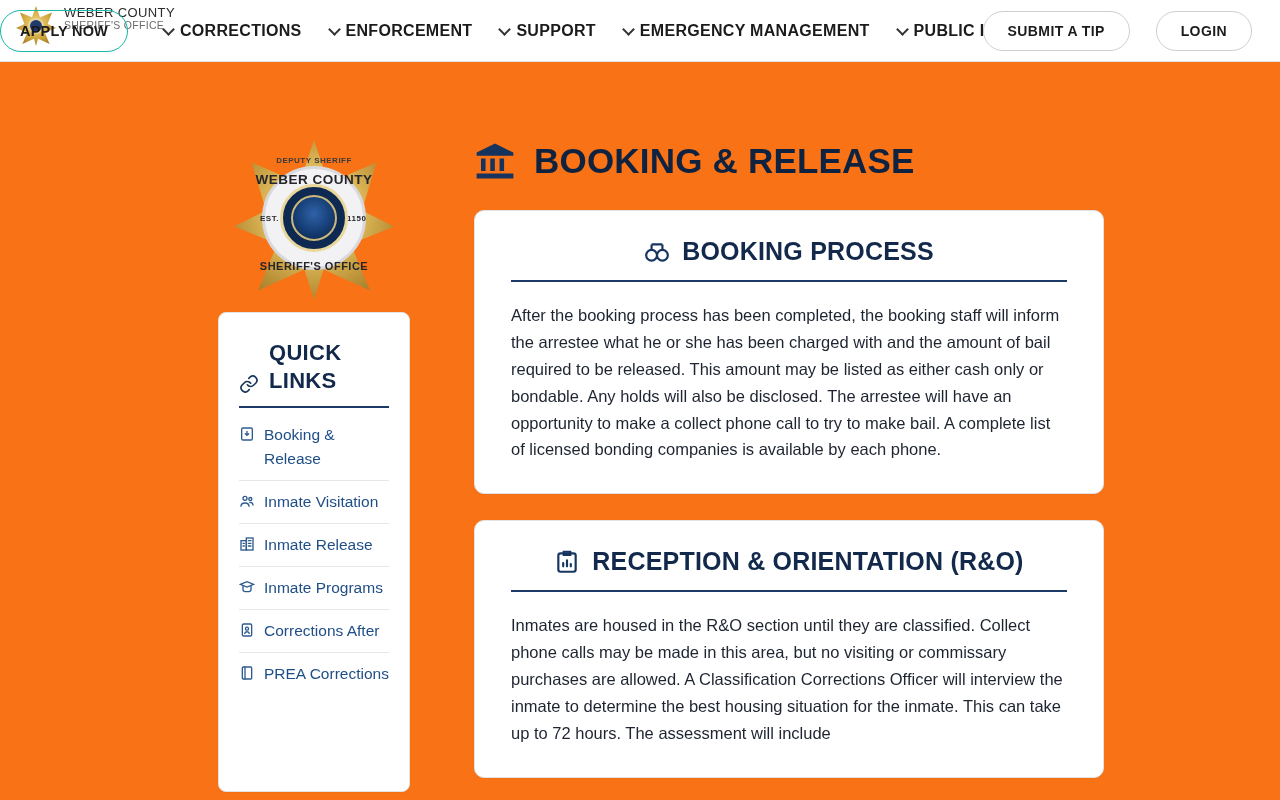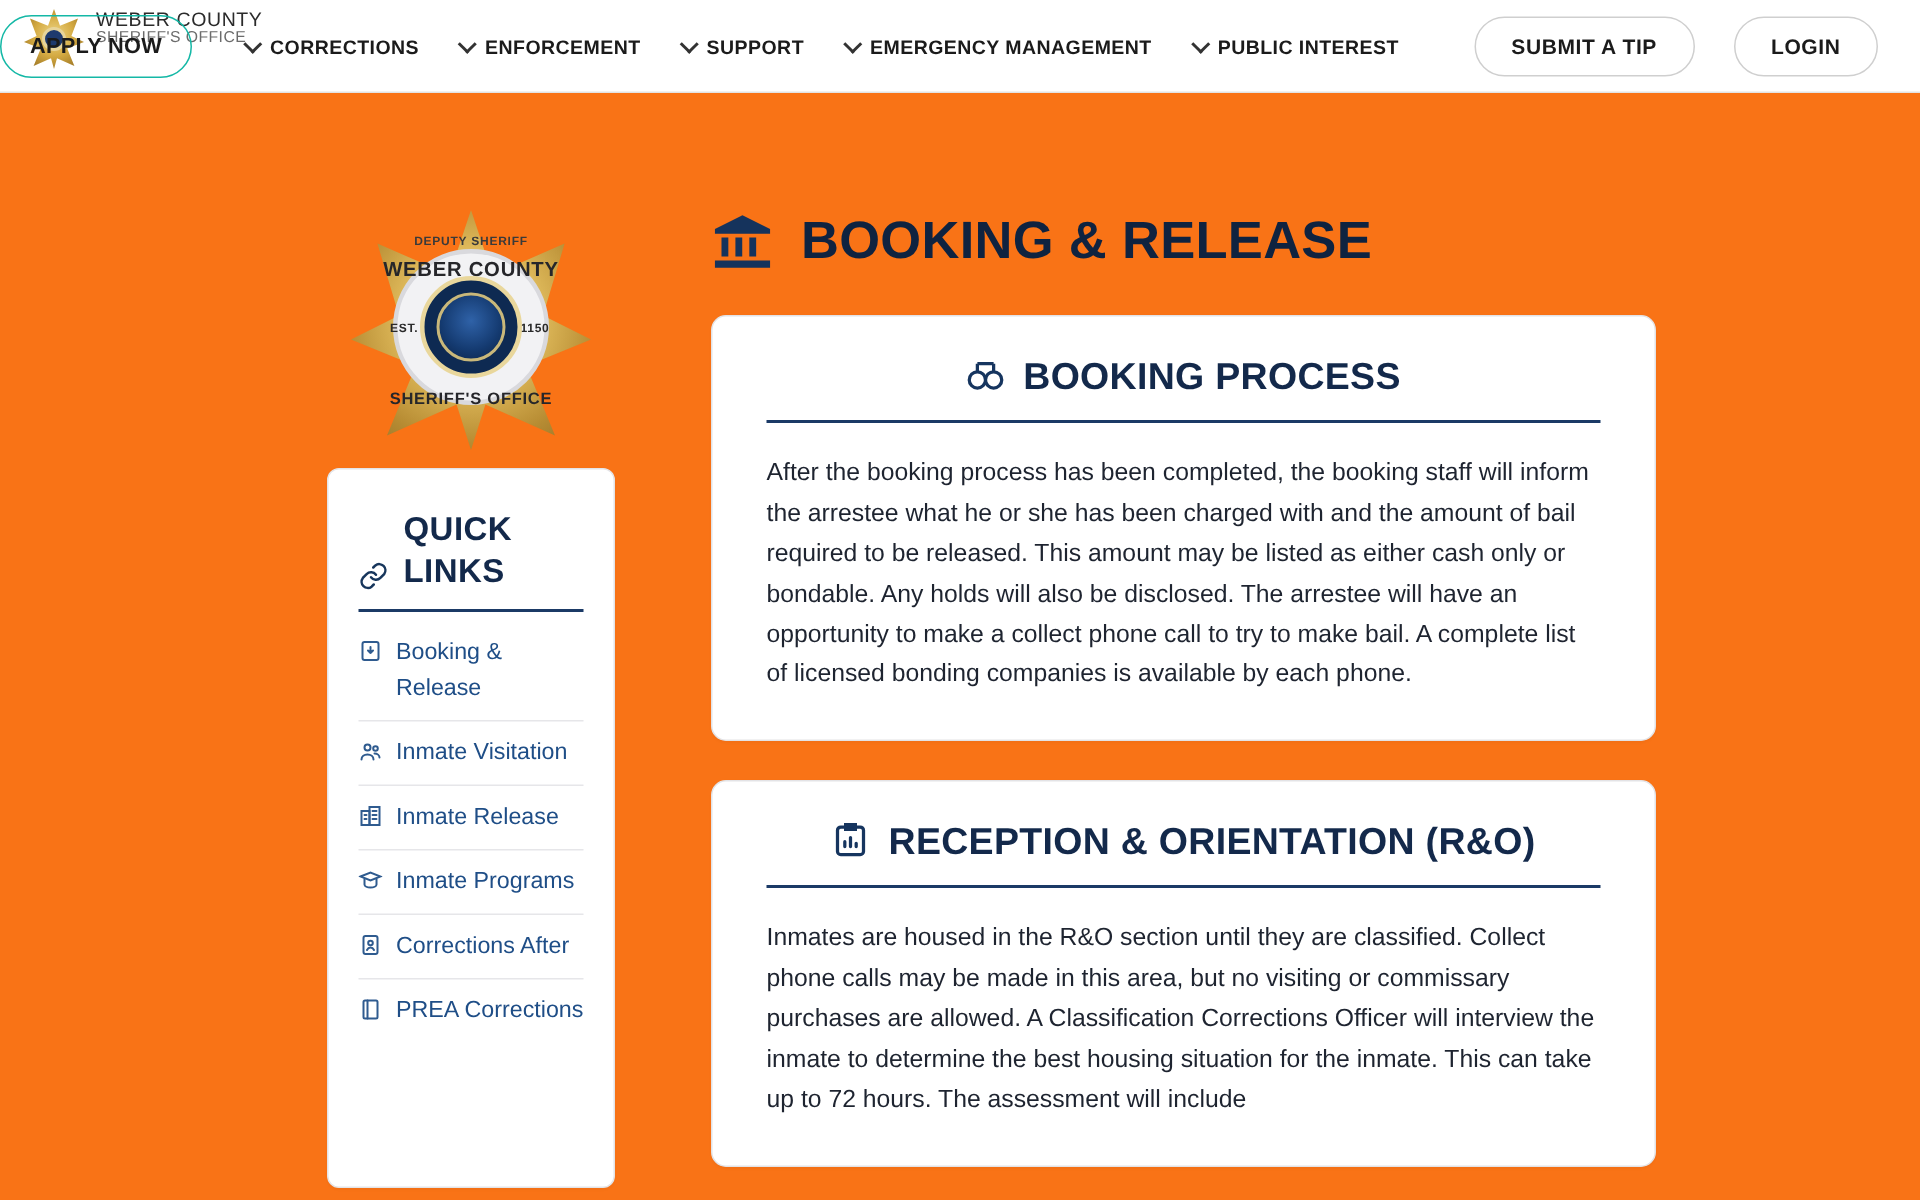--- a/index.html
+++ b/index.html
@@ -85,21 +85,21 @@
     height: 62px;
     display: flex;
     align-items: center;
     gap: 0px;
   }
   .nav-item {
     display: flex;
     align-items: center;
     gap: 7px;
     padding: 0 14px;
-    font-size: 13px;
+    font-size: 16px;
     font-weight: 700;
     letter-spacing: .3px;
     color: #1b1b1b;
     cursor: pointer;
     white-space: nowrap;
   }
   .chev {
     display: inline-block;
     width: 9px; height: 9px;
     border-right: 2px solid #333;
@@ -273,20 +273,21 @@
   .card {
     border: 1px solid #e3e3e6;
     border-radius: 10px;
     background: #fff;
     padding: 26px 36px 30px 36px;
     margin-bottom: 26px;
     box-shadow: 0 1px 2px rgba(0,0,0,.03);
   }
   .card-head {
     display: flex;
+    align-items: center;
     justify-content: center;
     gap: 12px;
   }
   .card-icon {
     width: 26px; height: 26px;
     color: #16355f;
   }
   .card-title {
     font-size: 25px;
     font-weight: 800;

